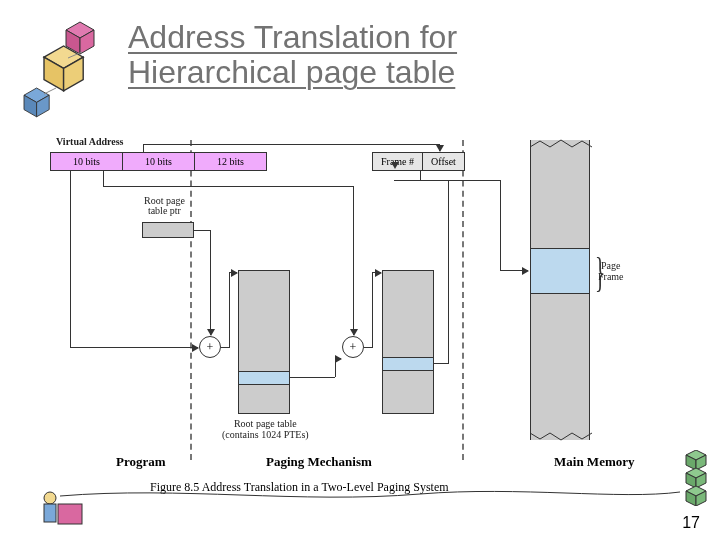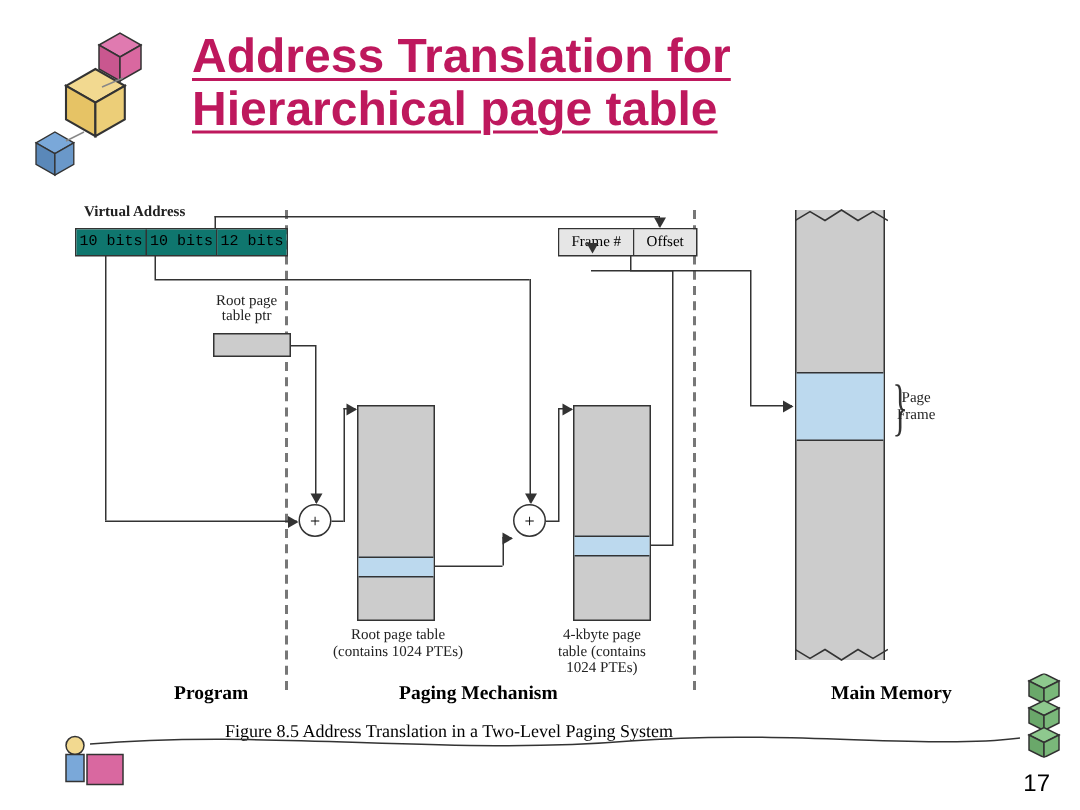--- a/index.html
+++ b/index.html
@@ -14,23 +14,23 @@
   .slide {
     width: 100%;
     height: 100%;
     position: relative;
   }
   .title {
     position: absolute;
     top: 20px;
     left: 128px;
     font-size: 32px;
-    font-weight: 700;
+    font-weight: 400;
     line-height: 1.1;
-    color: #be185d;
+    color: #737373;
     text-decoration: underline;
     text-decoration-thickness: 2px;
     text-underline-offset: 4px;
   }
   .note-box {
     position: absolute;
     top: 104px;
     left: 430px;
     width: 230px;
     border: 1px solid #000;
@@ -108,23 +108,22 @@
   .va-box {
     position: absolute;
     top: 12px;
     left: 10px;
     display: flex;
     border: 1px solid #333;
     font-size: 10px;
   }
   .va-box div {
     border-right: 1px solid #333;
-    padding: 3px 2px;
-    background: #0f766e;
-    font-family: Liberation Mono, monospace;
+    padding: 3px 22px;
+    background: #f0abfc;
   }
   .va-box div:last-child { border-right: none; }
 
   .frame-box {
     position: absolute;
     top: 12px;
     left: 332px;
     display: flex;
     border: 1px solid #333;
     font-size: 10px;
@@ -327,25 +326,20 @@
       <div class="bar"></div>
     </div>
     <div class="small-label" style="top:278px;left:182px;text-align:center;">
       <span>Root page table</span><br>
       <span>(contains 1024 PTEs)</span>
     </div>
 
     <div class="ptable leaf-table">
       <div class="bar"></div>
     </div>
-    <div class="small-label" style="top:278px;left:332px;text-align:center;">
-      <span>4-kbyte page</span><br>
-      <span>table (contains</span><br>
-      <span>1024 PTEs)</span>
-    </div>
 
     <div class="memory">
       <svg class="jag-top" viewBox="0 0 62 10" preserveAspectRatio="none">
           <polyline points="0,8 10,2 20,8 31,1 42,8 52,2 62,8" fill="none" stroke="#333"></polyline>
         </svg>
       <svg class="jag-bot" viewBox="0 0 62 10" preserveAspectRatio="none">
           <polyline points="0,2 10,8 20,2 31,9 42,2 52,8 62,2" fill="none" stroke="#333"></polyline>
         </svg>
       <div class="pageframe"></div>
     </div>

